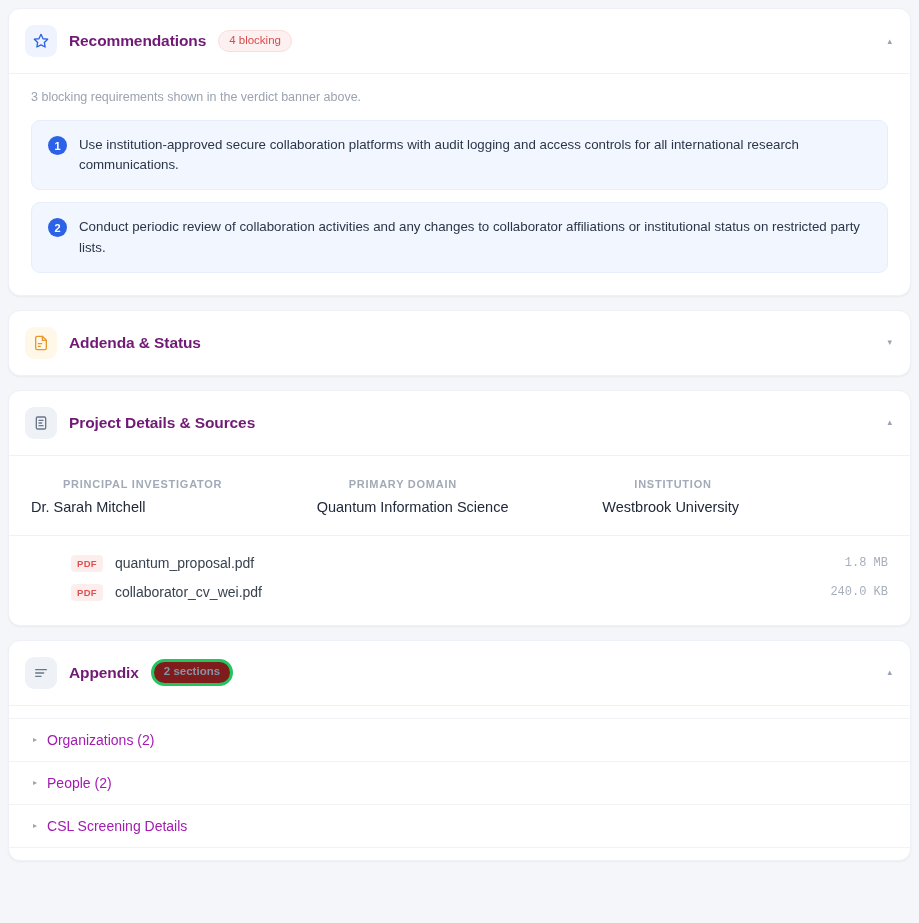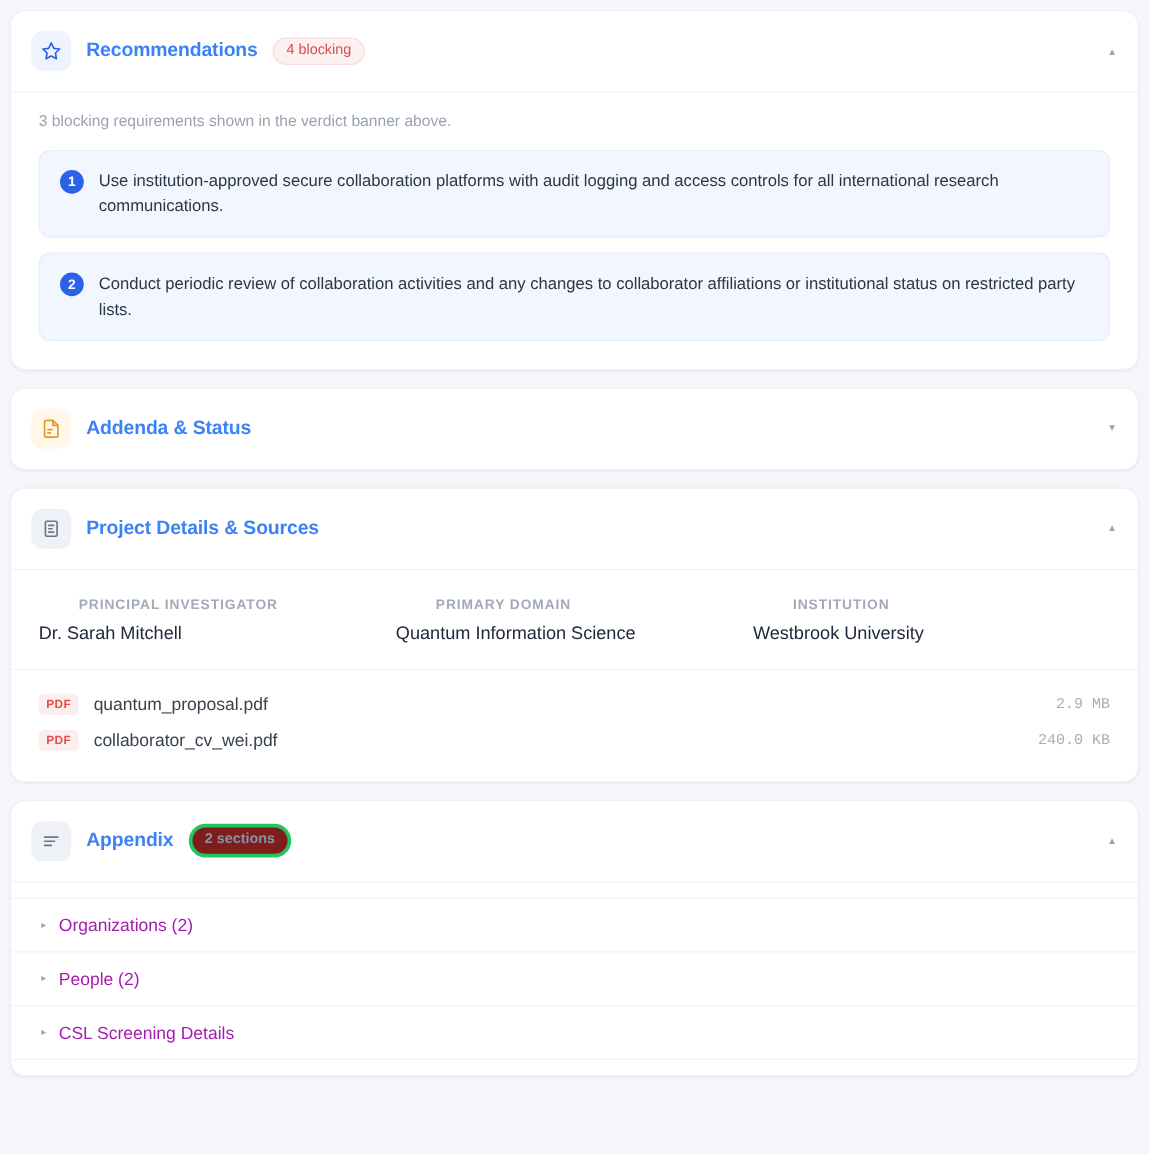--- a/index.html
+++ b/index.html
@@ -47,21 +47,21 @@
     display: flex; align-items: center; justify-content: center;
     flex: 0 0 auto;
   }
   .head-icon.blue  { background: #eef3fe; }
   .head-icon.amber { background: #fff8e8; }
   .head-icon.slate { background: #eef1f6; }
 
   .head-title {
     font-size: 15.5px;
     font-weight: bold;
-    color: #3b82f6;
+    color: #701a75;
     letter-spacing: -0.1px;
   }
 
   .pill {
     font-size: 11.5px;
     padding: 3px 10px 4px;
     border-radius: 999px;
     line-height: 1.2;
     white-space: nowrap;
   }
@@ -139,21 +139,21 @@
     color: #a2aab8;
     text-transform: uppercase;
     margin-bottom: 9px;
     margin-left: 32px;
   }
   .meta-value {
     font-size: 14.5px;
     color: #20293a;
   }
 
-  .file-list { padding: 13px 22px 18px 22px; }
+  .file-list { padding: 13px 22px 18px 22px; margin-left: 40px; }
   .file-row {
     display: flex;
     align-items: center;
     gap: 12px;
     padding: 6px 0;
   }
   .pdf-badge {
     flex: 0 0 auto;
     background: #fdeeee;
     color: #e1504f;
@@ -269,21 +269,21 @@
       <div>
         <div class="meta-label">INSTITUTION</div>
         <div class="meta-value">Westbrook University</div>
       </div>
     </div>
 
     <div class="file-list">
       <div class="file-row">
         <span class="pdf-badge">PDF</span>
         <span class="file-name">quantum_proposal.pdf</span>
-        <span class="file-size">2.9 MB</span>
+        <span class="file-size">1.8 MB</span>
       </div>
       <div class="file-row">
         <span class="pdf-badge">PDF</span>
         <span class="file-name">collaborator_cv_wei.pdf</span>
         <span class="file-size">240.0 KB</span>
       </div>
     </div>
   </section>
 
   <section class="card">

